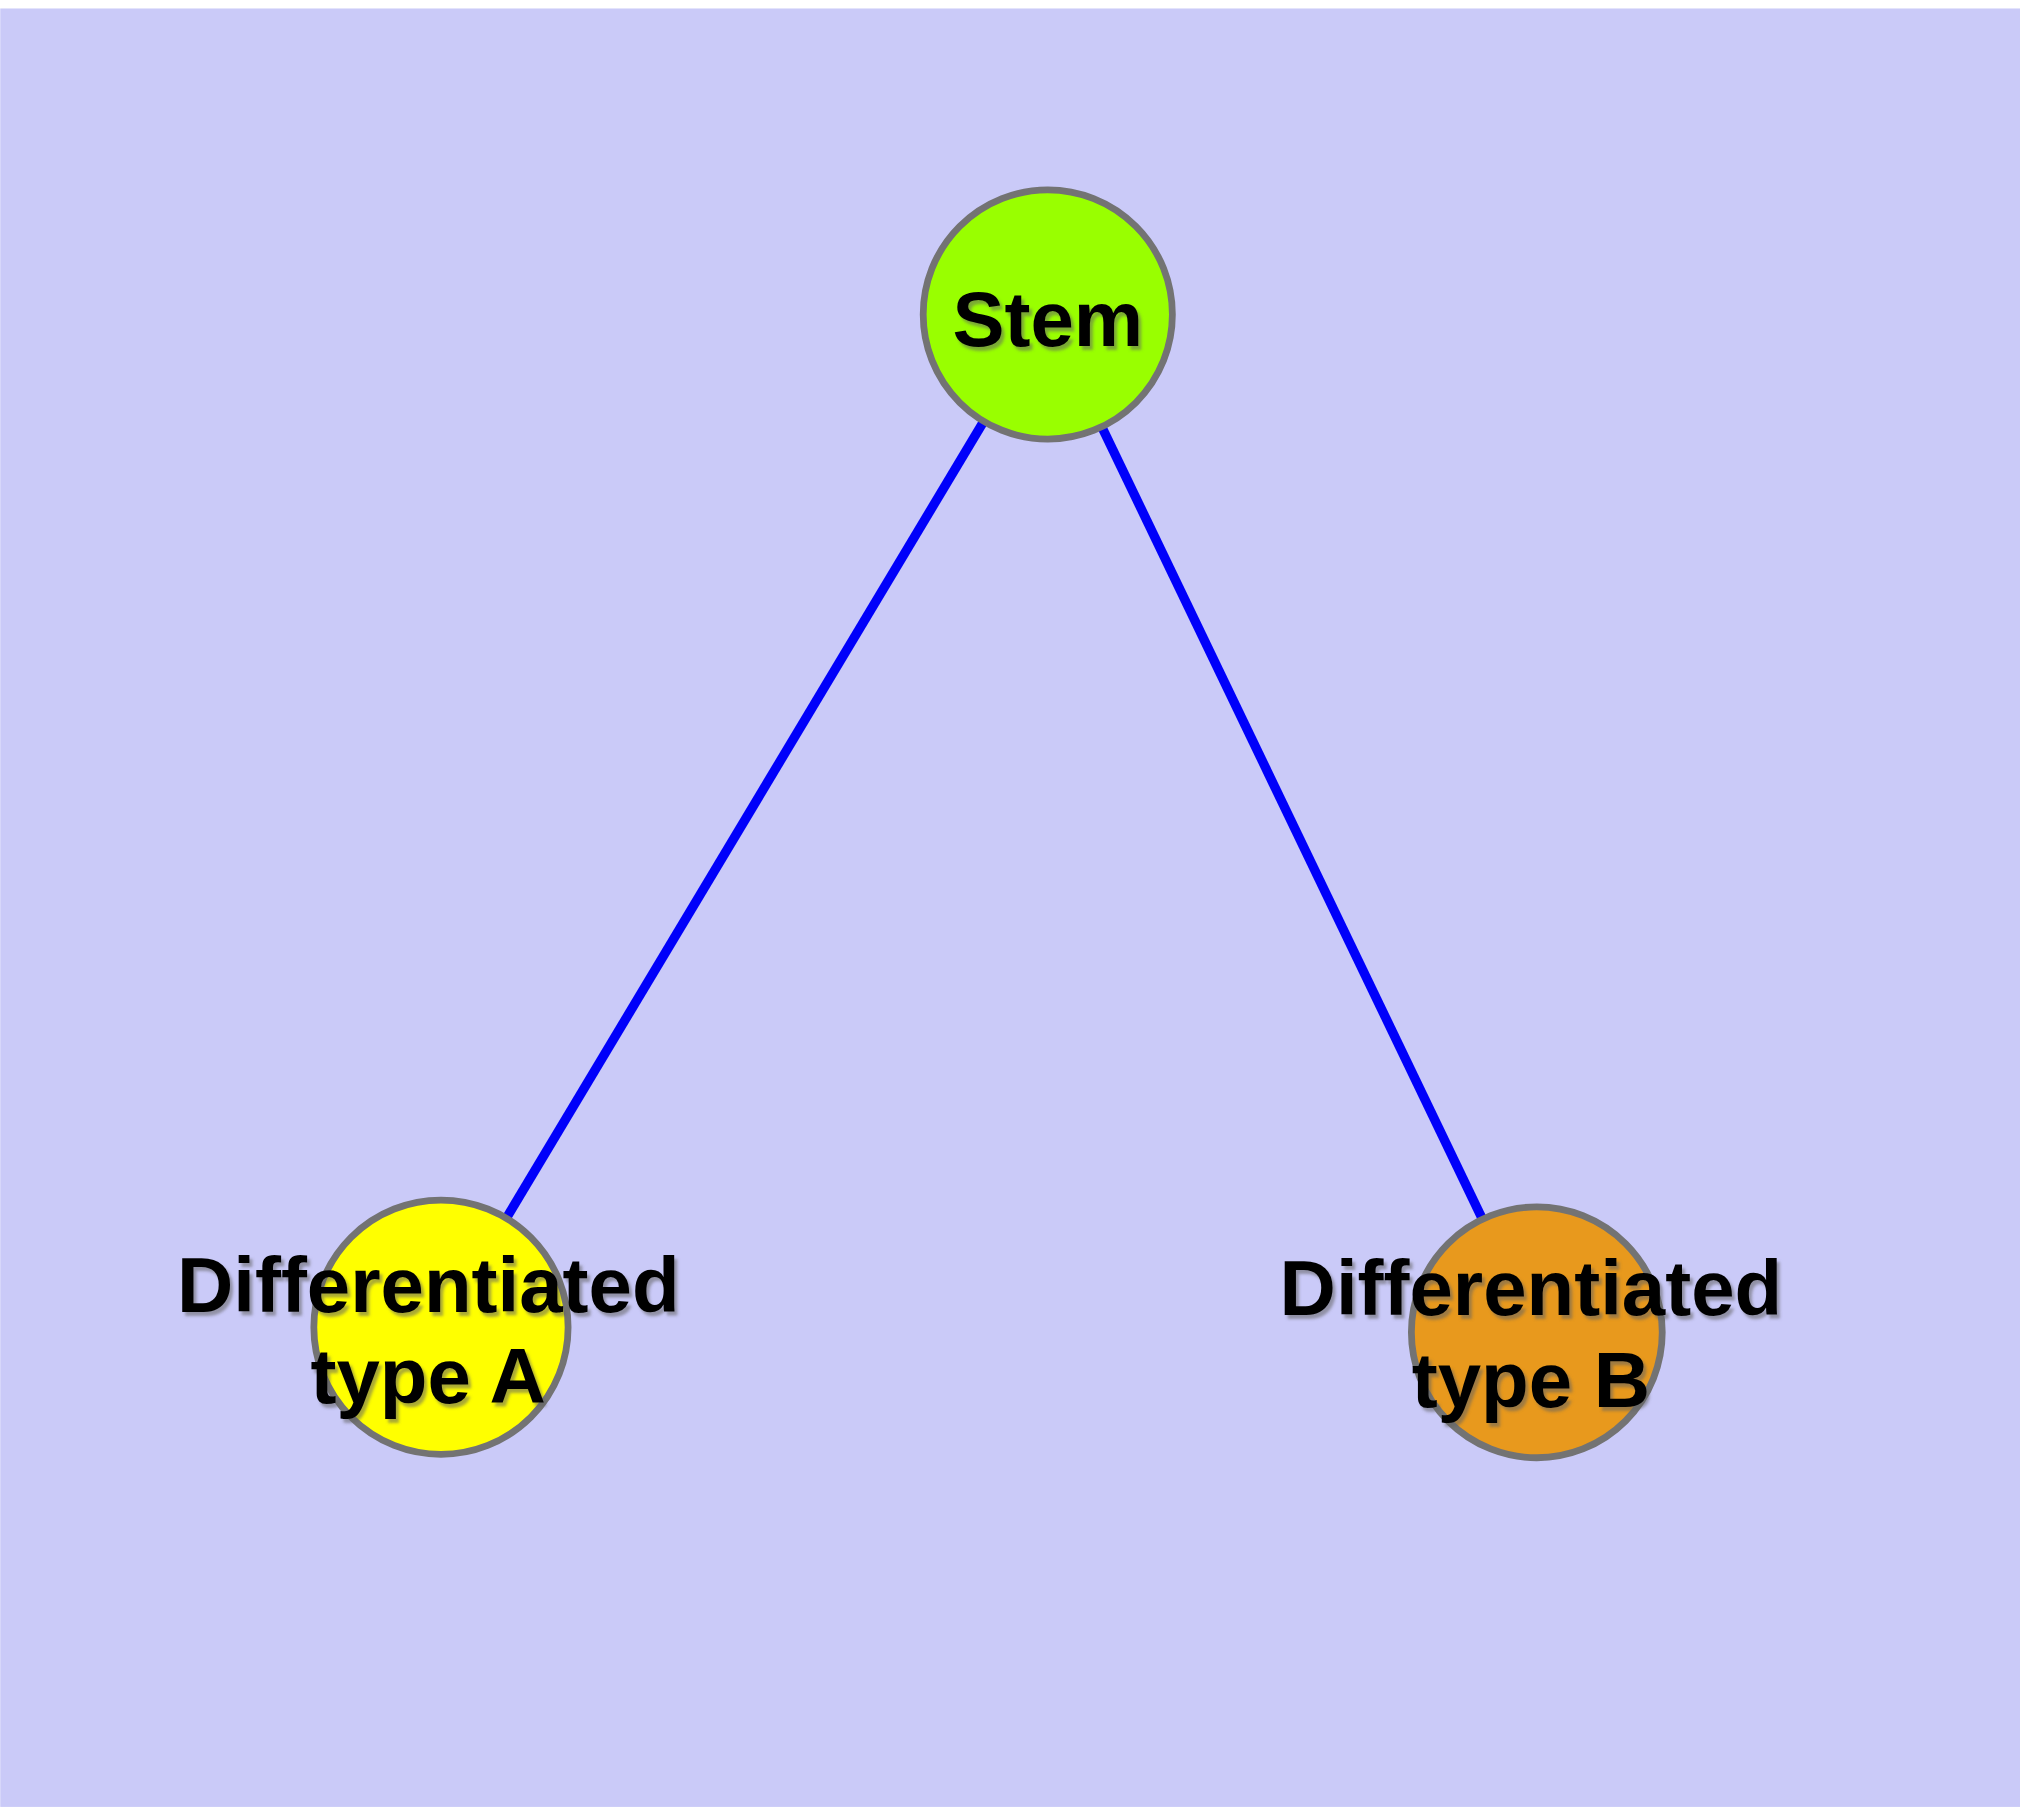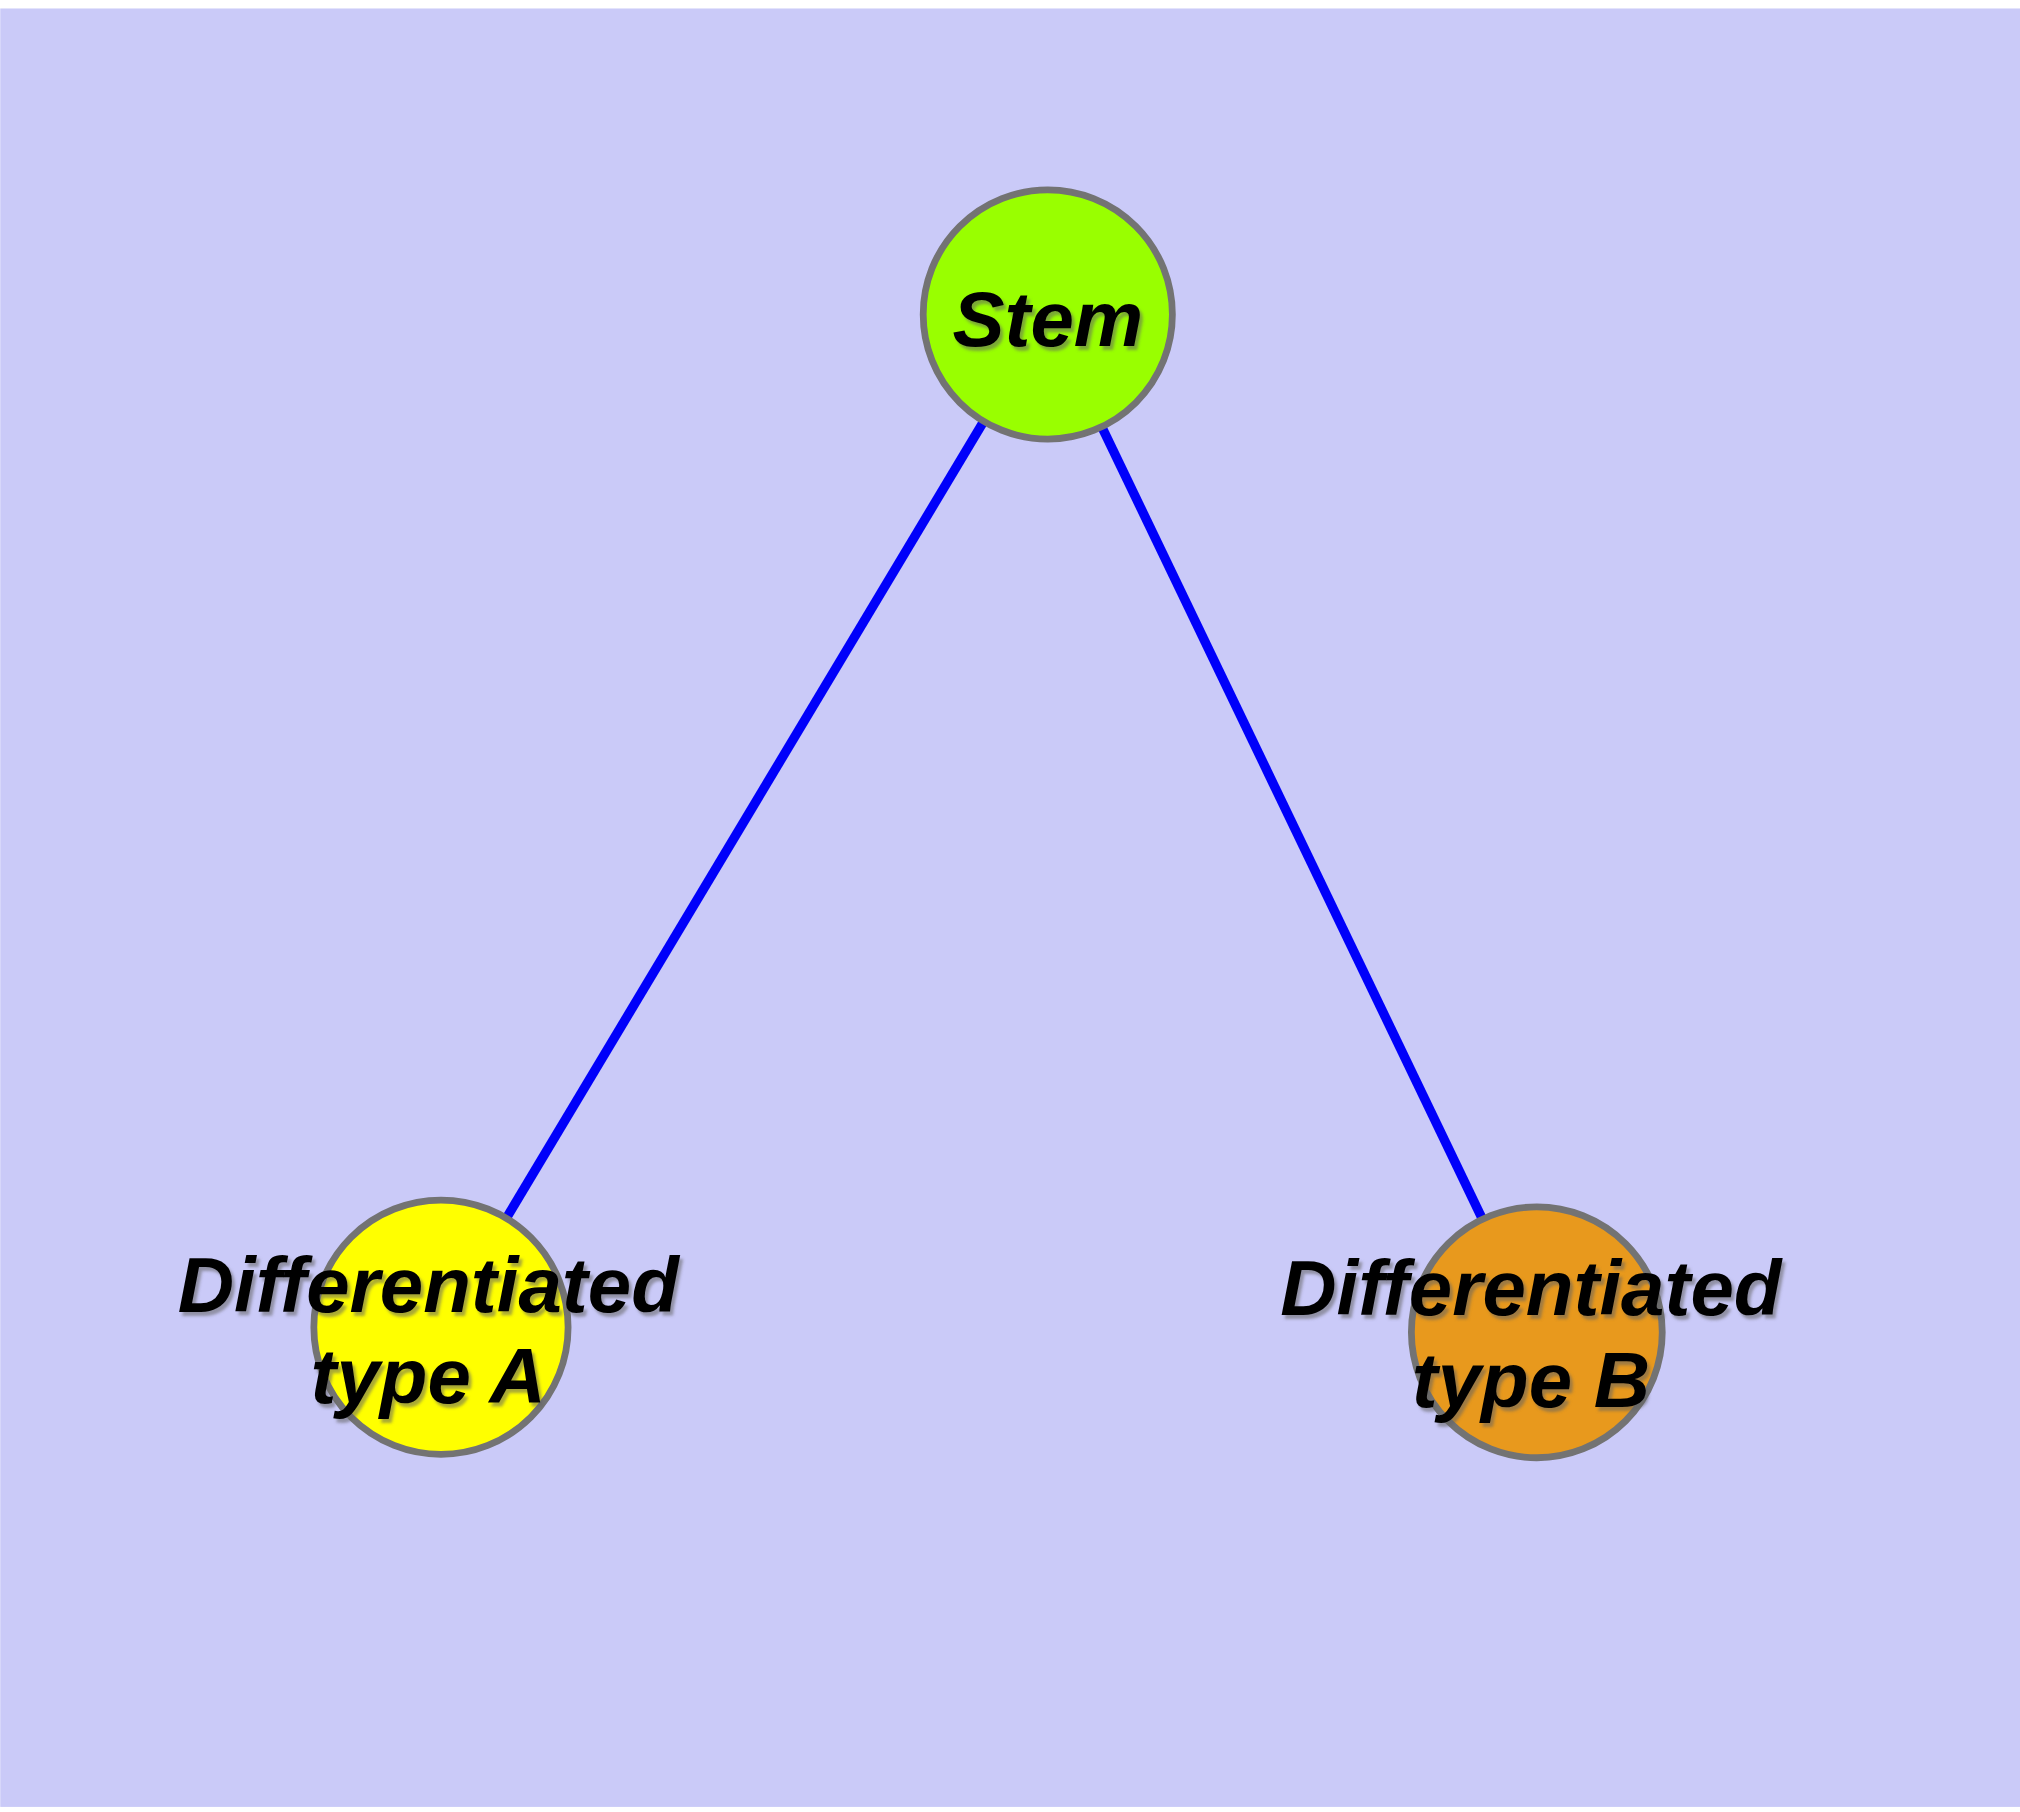--- a/index.html
+++ b/index.html
@@ -8,21 +8,20 @@
     background: #FFFFFF;
     width: 2021px;
     height: 1812px;
     overflow: hidden;
   }
   .stage {
     position: relative;
     width: 2021px;
     height: 1812px;
     background: #FFFFFF;
-    font-style: italic;
   }
   svg.graph {
     display: block;
     width: 2021px;
     height: 1812px;
   }
   .edge {
     stroke-width: 11;
     fill: none;
     stroke-linecap: butt;

